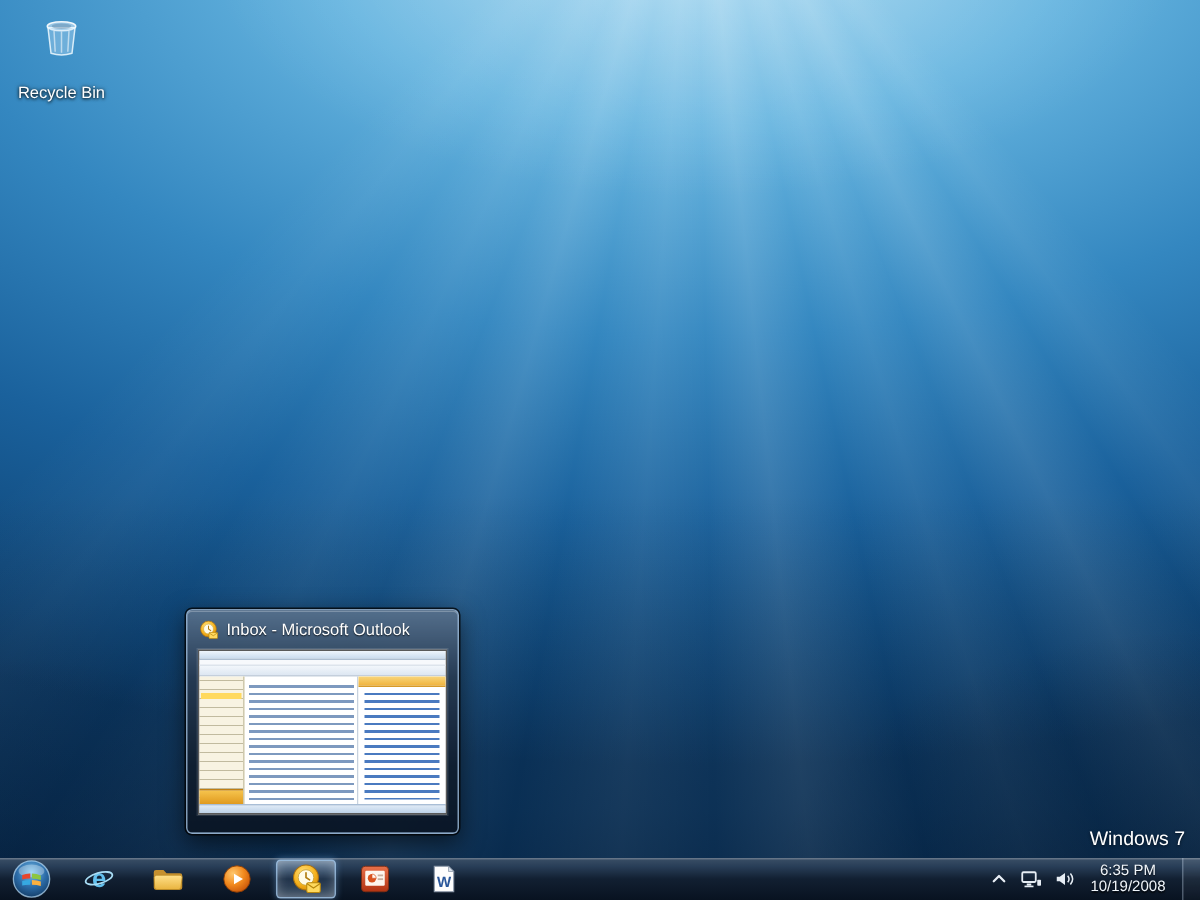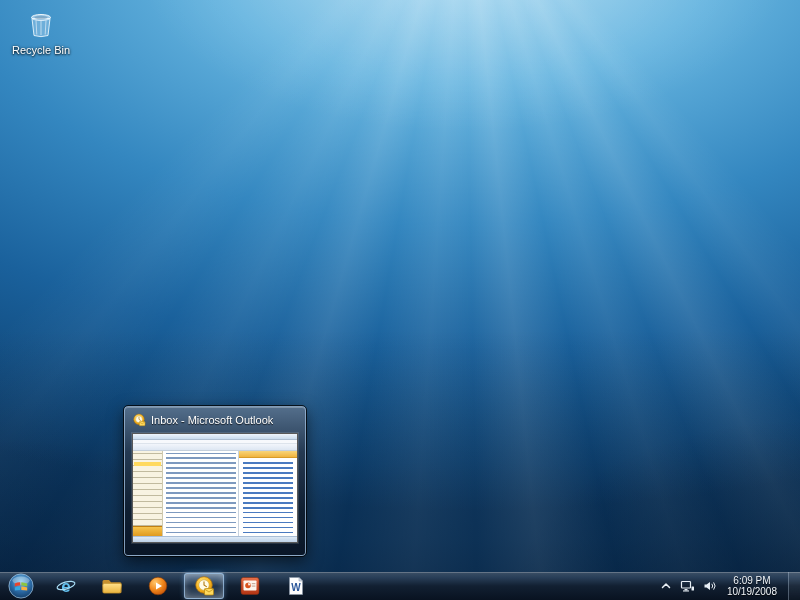--- a/index.html
+++ b/index.html
@@ -35,21 +35,21 @@
     background:
       radial-gradient(90% 60% at 58% -5%, rgba(255,255,255,0.25), rgba(255,255,255,0) 45%),
       linear-gradient(to bottom, rgba(0,0,0,0) 55%, rgba(4,22,44,0.32) 90%, rgba(3,18,38,0.45) 100%),
       radial-gradient(60% 50% at 100% 100%, rgba(2,20,40,0.40), rgba(0,0,0,0) 60%),
       radial-gradient(55% 45% at 0% 100%, rgba(2,18,40,0.35), rgba(0,0,0,0) 60%);
   }
 
   
   .desktop-icon { position:absolute; left:8px; top:6px; width:66px;
     display:flex; flex-direction:column; align-items:center; cursor:default; }
-  .desktop-icon .icon-label { margin-top:4px; font-size:11px; color:#fff;
+  .desktop-icon .icon-label { margin-top:16px; font-size:11px; color:#fff;
     text-shadow:0 1px 2px rgba(0,0,0,0.85), 0 0 3px rgba(0,0,0,0.6); }
 
   
   .watermark { position:absolute; right:10px; bottom:33px; text-align:right;
     color:#fff; text-shadow:0 1px 2px rgba(0,0,0,0.6); }
   .watermark .wm1 { font-size:13px; line-height:16px; }
   .watermark .wm2 { font-size:11px; line-height:14px; }
 
   
   .preview { position:absolute; left:124px; top:406px; width:182px; height:150px;
@@ -125,20 +125,21 @@
     <svg width="34" height="34" viewBox="0 0 34 34">
       <ellipse cx="17" cy="11.5" rx="9.5" ry="3" fill="rgba(225,243,255,0.55)" stroke="rgba(255,255,255,0.9)" stroke-width="1"></ellipse>
       <path d="M8 12.5 L26 12.5 L24 29.5 Q17 31.8 10 29.5 Z" fill="rgba(185,222,248,0.38)" stroke="rgba(240,250,255,0.85)" stroke-width="1"></path>
       <path d="M12 14.5 L12.8 28.5 M17 15 L17 29.2 M22 14.5 L21.2 28.5" stroke="rgba(255,255,255,0.55)" stroke-width="1" fill="none"></path>
       <ellipse cx="17" cy="11.5" rx="6.5" ry="1.8" fill="rgba(90,130,165,0.45)"></ellipse>
     </svg>
     <span class="icon-label">Recycle Bin</span>
   </div>
 
   <div class="watermark">
+    <div class="wm1">Windows 7</div>
   </div>
 
   <div class="preview">
     <div class="preview-header">
       <svg width="14" height="14" viewBox="0 0 22 22">
         <defs>
           <radialGradient id="olg2" cx="40%" cy="30%" r="75%">
             <stop offset="0" stop-color="#ffe07a"></stop>
               <stop offset="0.6" stop-color="#f7b521"></stop>
               <stop offset="1" stop-color="#d98e08"></stop>
@@ -277,19 +278,19 @@
           <rect x="11.5" y="6.5" width="2.5" height="4" rx="0.5" fill="#e6edf4"></rect>
         </svg>
       </span>
       <span class="tray-icon">
         <svg width="13" height="12" viewBox="0 0 13 12">
           <path d="M1.5 4.5 v3 h2 L7 10 V2 L3.5 4.5 Z" fill="#e6edf4"></path>
           <path d="M8.8 3.8 q1.8 2.2 0 4.4 M10.6 2.4 q3 3.6 0 7.2" fill="none" stroke="#e6edf4" stroke-width="1"></path>
         </svg>
       </span>
       <div class="clock">
-        <div>6:09 PM</div>
+        <div>6:35 PM</div>
         <div>10/19/2008</div>
       </div>
       <div class="show-desktop"></div>
     </div>
   </div>
 </div>
 
 </body></html>

